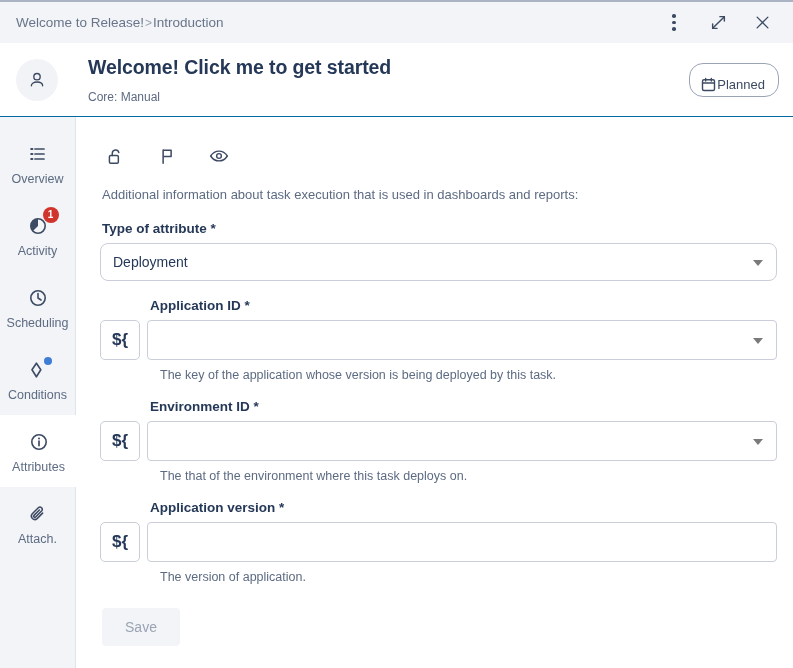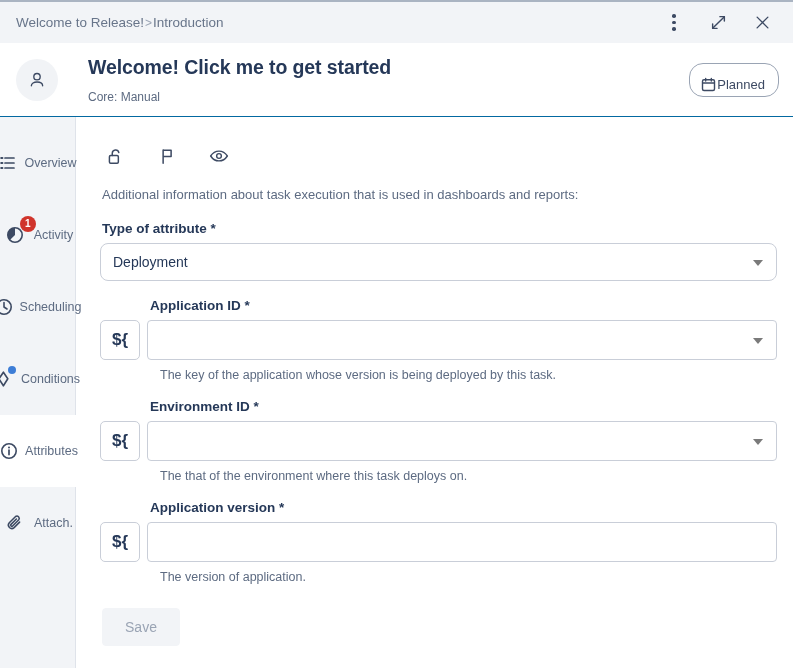--- a/index.html
+++ b/index.html
@@ -113,21 +113,21 @@
     width: 76px;
     flex: 0 0 76px;
     background: #f2f4f7;
     border-right: 1px solid #dfe3ea;
     padding-top: 10px;
     position: relative;
   }
   .nav-item {
     height: 72px;
     display: flex;
-    flex-direction: row;
+    flex-direction: column;
     align-items: center;
     justify-content: center;
     gap: 6px;
     cursor: pointer;
     position: relative;
     color: #3d4a63;
   }
   .nav-item.selected {
     background: #ffffff;
     width: 77px;

